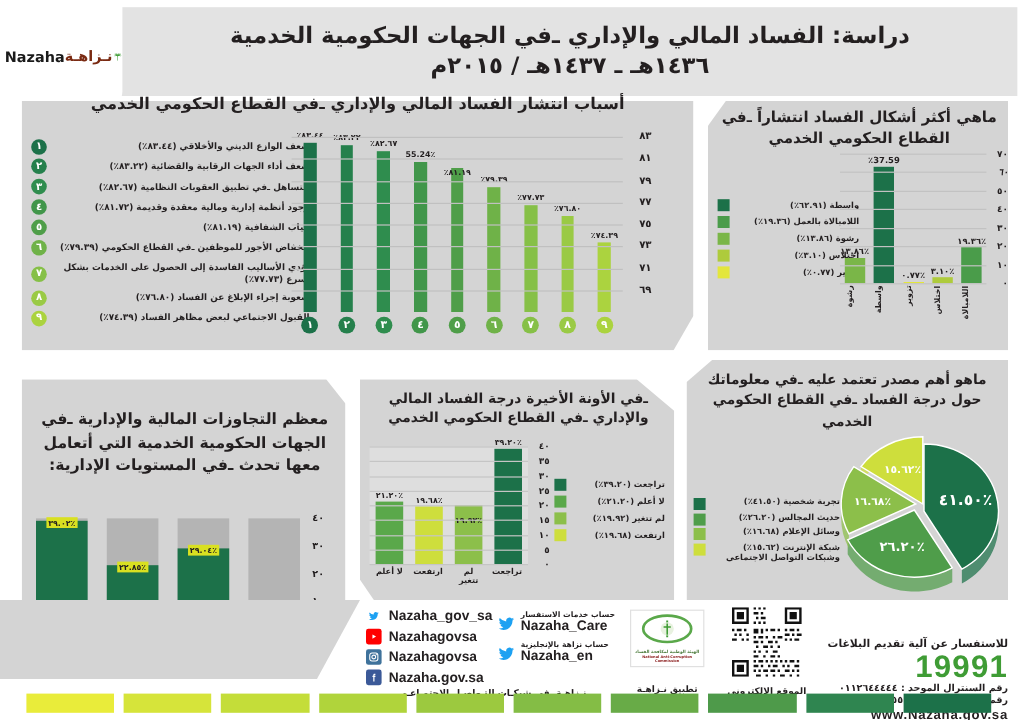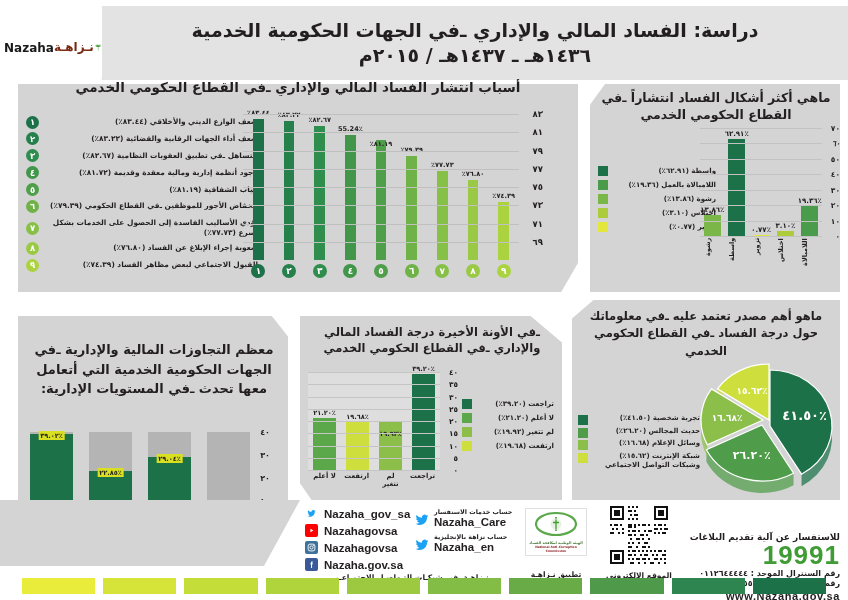--- a/index.html
+++ b/index.html
@@ -357,21 +357,21 @@
         <div style="top: 108px;">٠</div>
       </div>
     <div class="fc-plot">
       <div class="fc-bars">
           <div class="fc-barwrap">
             <div class="fc-bar" style="height: 21.384px; background: rgb(122, 182, 72);"></div>
             <div class="fc-val" style="bottom: 22.384px;">٪١٣.٨٦</div>
           </div>
           <div class="fc-barwrap">
             <div class="fc-bar" style="height: 97.0611px; background: rgb(28, 113, 73);"></div>
-            <div class="fc-val" style="bottom: 98.0611px;">٪٦٢.٩١</div>
+            <div class="fc-val" style="bottom: 98.0611px;">٪37.59</div>
           </div>
           <div class="fc-barwrap">
             <div class="fc-bar" style="height: 1.188px; background: rgb(227, 230, 60);"></div>
             <div class="fc-val" style="bottom: 2.188px;">٪٠.٧٧</div>
           </div>
           <div class="fc-barwrap">
             <div class="fc-bar" style="height: 4.78286px; background: rgb(174, 203, 60);"></div>
             <div class="fc-val" style="bottom: 5.78286px;">٪٣.١٠</div>
           </div>
           <div class="fc-barwrap">

